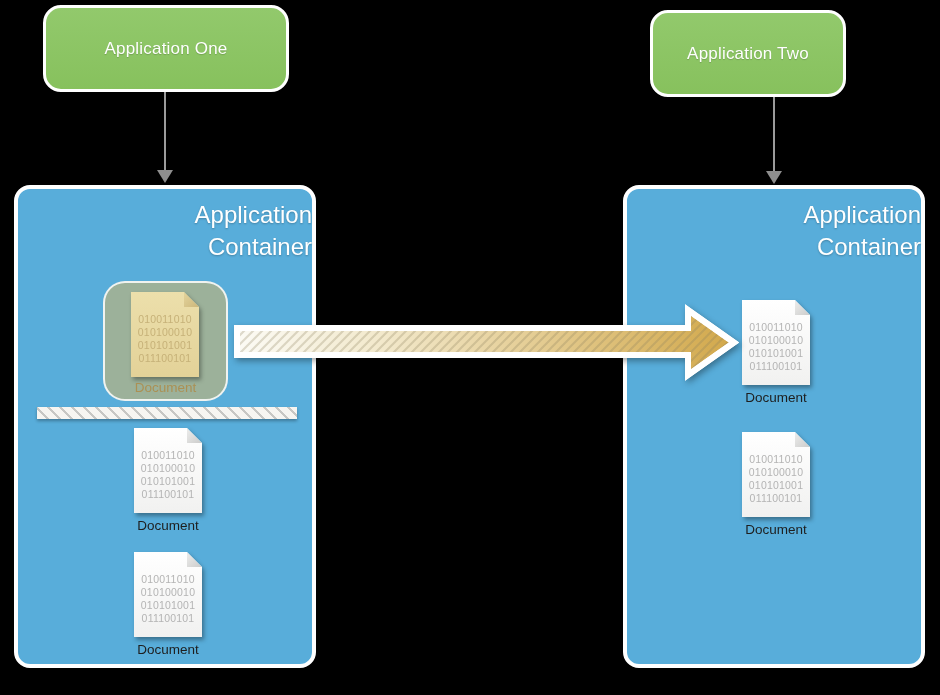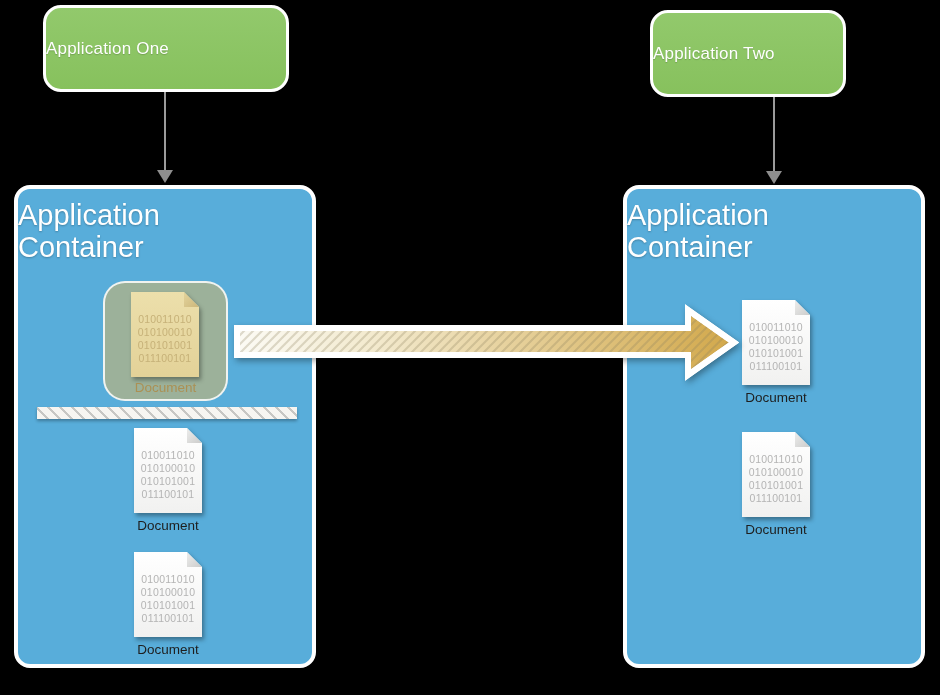--- a/index.html
+++ b/index.html
@@ -6,21 +6,21 @@
   .stage {
     position:relative; width:940px; height:695px; background:#000;
     overflow:hidden; font-family:"Liberation Sans","DejaVu Sans",sans-serif;
   }
 
   
   .app-node {
     position:absolute; box-sizing:border-box;
     background:linear-gradient(180deg,#92c96c 0%,#87c15d 100%);
     border:3px solid #fff; border-radius:18px;
-    display:flex; align-items:center; justify-content:flex-start;
+    display:flex; align-items:center; justify-content:center;
     color:#fff; font-size:17px; letter-spacing:.2px;
     box-shadow:0 3px 6px rgba(0,0,0,.55);
     text-shadow:0 1px 1px rgba(0,0,0,.18);
   }
   .app-one { left:43px; top:5px;  width:246px; height:87px; }
   .app-two { left:650px; top:10px; width:196px; height:87px; }
 
   
   .connector-line { position:absolute; width:2px; background:#9b9b9b; }
   .connector-head {
@@ -35,22 +35,22 @@
 
   
   .container-node {
     position:absolute; box-sizing:border-box; width:302px; height:483px;
     background:#58adda; border:4px solid #fff; border-radius:16px;
     box-shadow:0 4px 9px rgba(0,0,0,.6);
   }
   .container-left  { left:14px;  top:185px; }
   .container-right { left:623px; top:185px; }
   .container-title {
-    position:absolute; top:10px; left:0; right:0; text-align:left;
-    color:#fff; font-size:29px; line-height:32px;
+    position:absolute; top:10px; left:0; right:0; text-align:right;
+    color:#fff; font-size:24px; line-height:32px;
     text-shadow:0 1px 2px rgba(0,0,0,.25);
   }
   .container-title span { display:inline-block; width:210px; }
 
   
   .doc-block { position:absolute; width:70px; }
   .doc-shadow { filter:drop-shadow(2px 3px 2px rgba(0,0,0,.35)); }
   .doc-icon {
     position:relative; width:68px; height:85px; margin:0 auto;
     background:linear-gradient(180deg,#ffffff 0%,#f1f1f0 100%);

